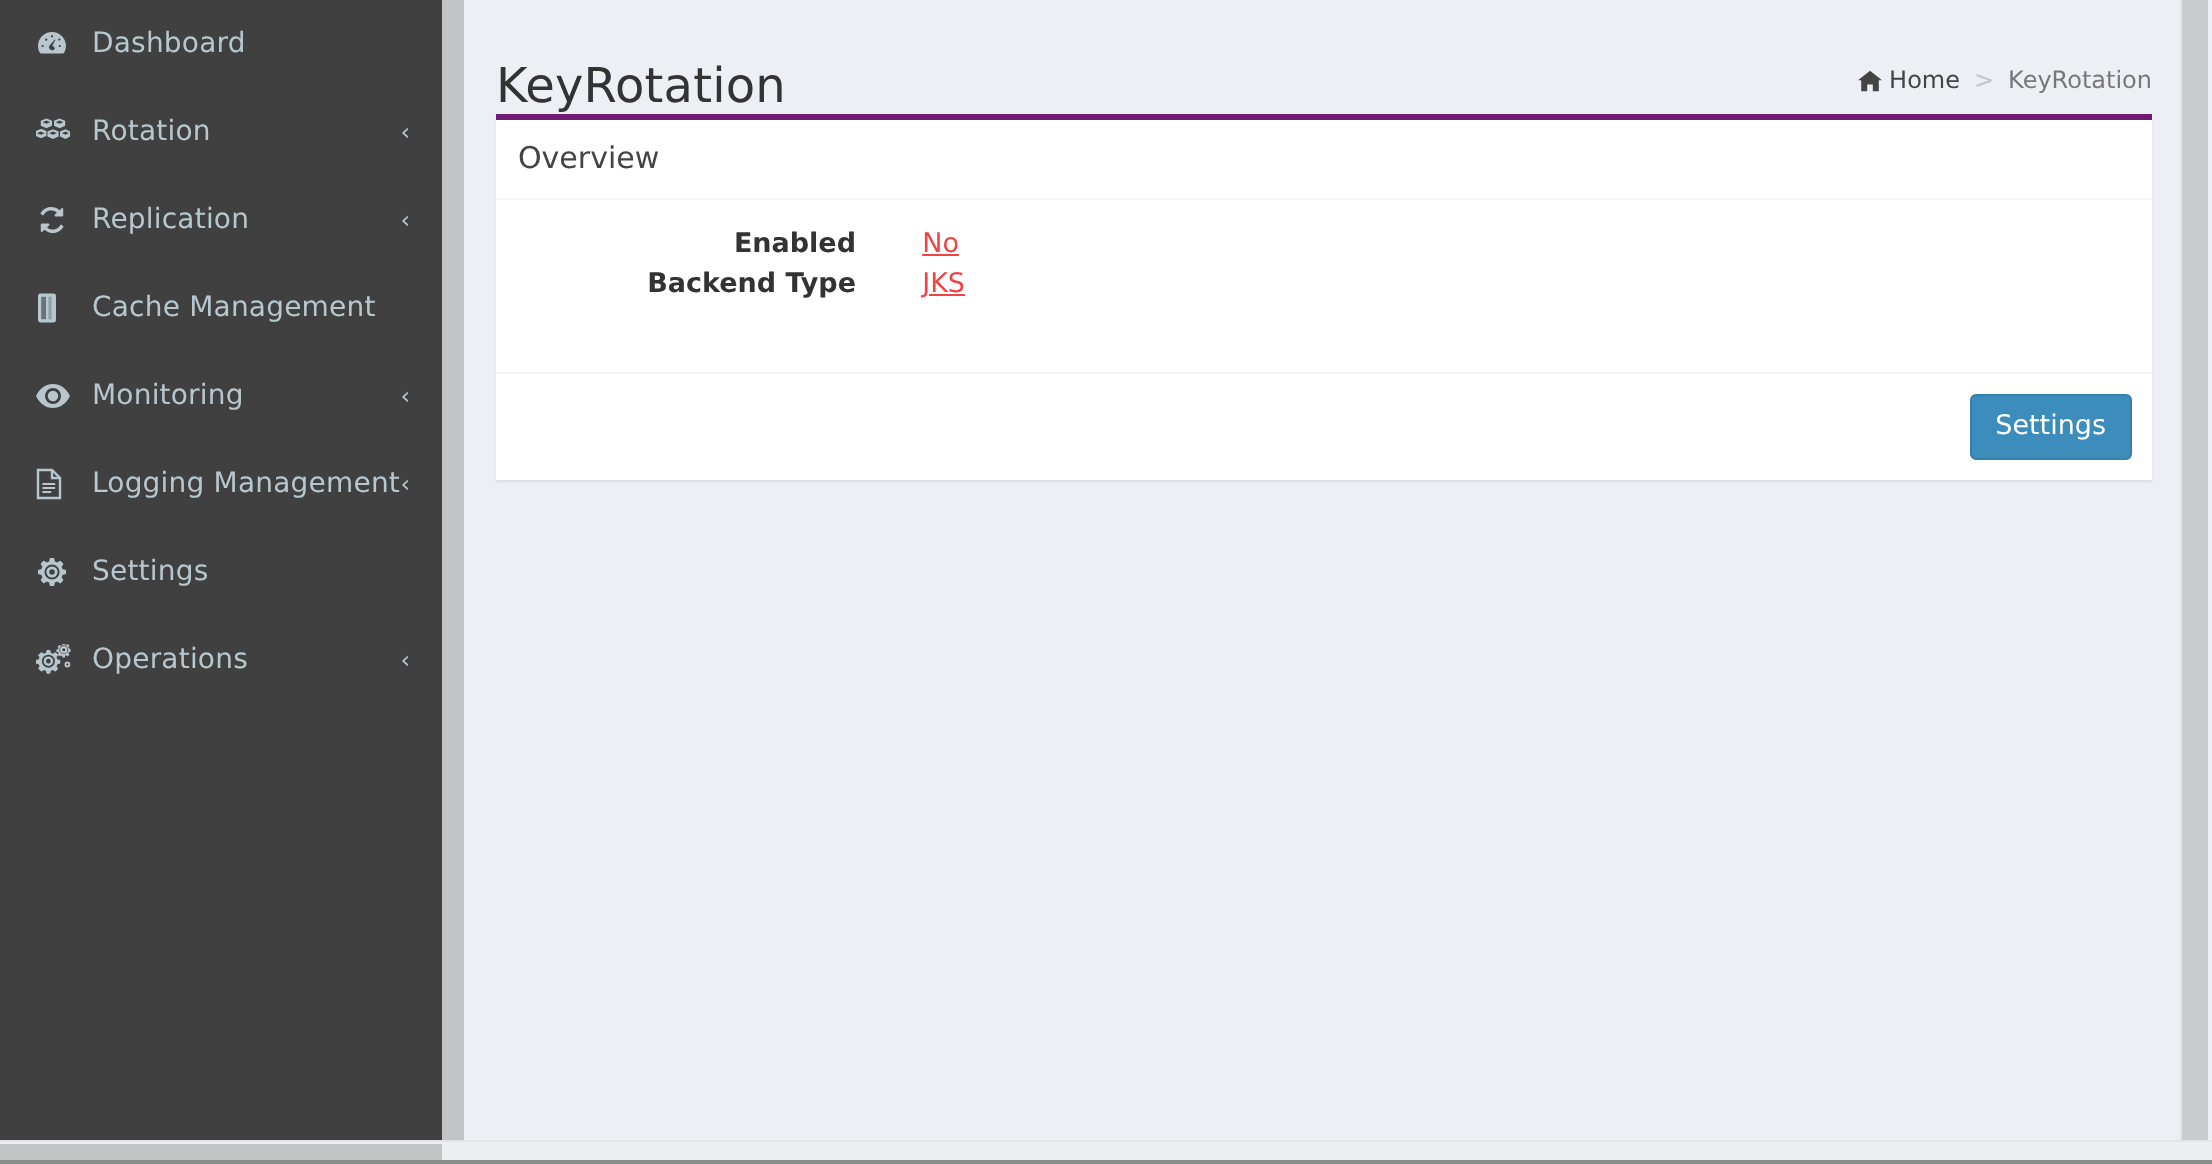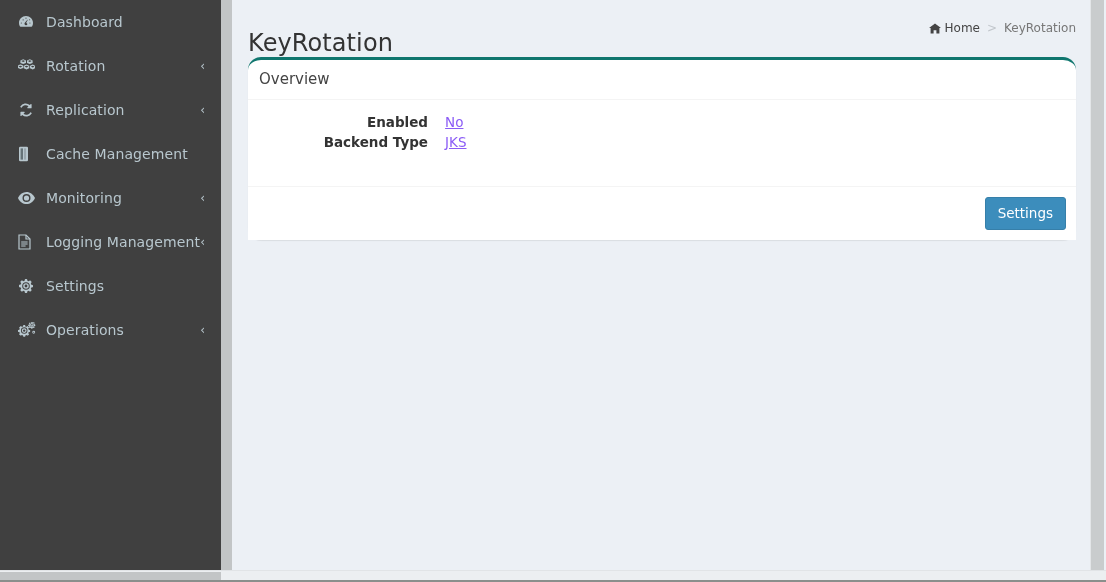--- a/index.html
+++ b/index.html
@@ -83,21 +83,21 @@
     position: absolute;
     left: 16px; top: 11px;
     font-size: 24px;
     font-weight: 400;
     color: #333;
     line-height: 32px;
     letter-spacing: 0.1px;
   }
   #breadcrumb {
     position: absolute;
-    right: 14px; top: 20px;
+    right: 14px; top: 32px;
     font-size: 12px;
     color: #97a0b3;
     display: flex;
     align-items: center;
     gap: 0px;
     line-height: 16px;
   }
   #breadcrumb .crumb-home {
     color: #3c8dbc;
     display: inline-flex;
@@ -117,23 +117,22 @@
     font-size: 12px;
   }
   #breadcrumb .crumb-active { color: #777; }
 
   
   #overview-box {
     position: absolute;
     left: 16px; top: 57px;
     width: 828px;
     background: #ffffff;
-    border-top: 3px solid #0f766e;
+    border-top: 3px solid #701a75;
     box-shadow: 0 1px 1px rgba(0,0,0,0.08);
-    border-radius: 13px;
   }
   .box-header {
     height: 40px;
     display: flex;
     align-items: center;
     padding: 0 10px;
     border-bottom: 1px solid #f4f4f4;
   }
   .box-title {
     font-size: 15px;
@@ -163,23 +162,23 @@
     font-weight: bold;
     font-size: 13.5px;
     color: #333;
     vertical-align: top;
     overflow: hidden;
     white-space: nowrap;
     padding-right: 0;
   }
   dl.dl-horizontal dd {
     display: inline-block;
-    margin-left: 12px;
+    margin-left: 28px;
     font-size: 13.5px;
-    color: #8b5cf6;
+    color: #ef4444;
     font-weight: normal;
     vertical-align: top;
     text-decoration: underline;
   }
   .box-footer {
     border-top: 1px solid #f4f4f4;
     padding: 10px 10px;
     height: 54px;
     display: flex;
     align-items: center;

